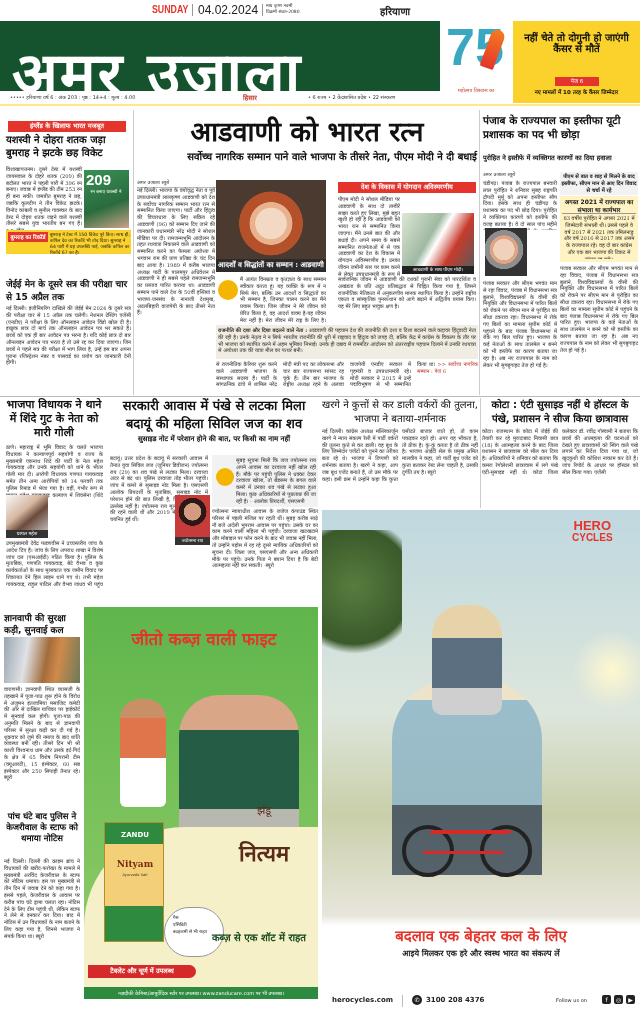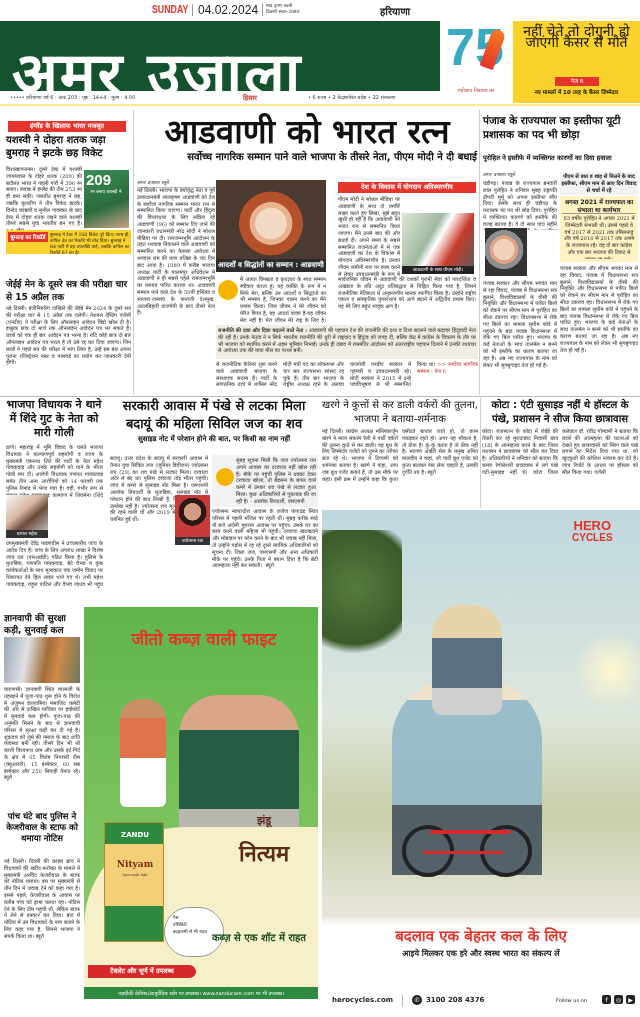--- a/index.html
+++ b/index.html
@@ -20,39 +20,39 @@
 #logo{left:12px;top:13px;font-size:60px;font-weight:bold;color:#fff;letter-spacing:2px;line-height:80px;font-family:"DejaVu Sans",sans-serif}
 #logo75{left:440px;top:21px;width:72px;height:70px;background:#fff}
 #n75{left:6px;top:-4px;font-size:52px;font-weight:bold;color:#3aa8c1;font-family:"Liberation Sans",sans-serif}
 #pen{left:46px;top:8px;width:14px;height:40px;background:linear-gradient(#f47b20,#e4352c);border-radius:8px 8px 2px 2px;transform:rotate(20deg)}
 #mahotsav{left:0;top:66px;width:72px;text-align:center;font-size:5px;color:#c0392b}
 #infobar{left:0;top:92px;width:511px;height:11px;font-size:5px;color:#333}
 #infobar .l{position:absolute;left:10px;top:2px}
 #infobar .c{position:absolute;left:243px;top:1px;color:#c0392b;font-weight:bold;font-size:6.5px}
 #infobar .r{position:absolute;left:308px;top:2px}
 #yellowbox{left:513px;top:21px;width:127px;height:82px;background:#fbd22b;text-align:center}
-#yb-h{position:absolute;left:4px;top:5px;width:119px;font-size:14px;font-weight:normal;line-height:11px;color:#111}
+#yb-h{position:absolute;left:4px;top:11px;width:119px;font-size:10px;font-weight:bold;line-height:11px;color:#111}
 #yb-p{position:absolute;left:42px;top:56px;width:44px;height:9px;background:#e4352c;color:#fff;font-size:5.5px;line-height:9px}
 #yb-s{position:absolute;left:6px;top:68px;width:115px;font-size:5.5px;font-weight:bold;line-height:7px}
 #rule1{left:0;top:104px;width:640px;height:2px;background:#ffe88a}
 
 #lc-tag{left:8px;top:121px;width:118px;height:11px;background:#e4352c;color:#fff;font-size:6.5px;line-height:11px;text-align:center;font-weight:bold}
 #lc-h{left:6px;top:133px;width:125px;font-size:10px;line-height:13px}
 #lc-img{left:84px;top:170px;width:45px;height:58px;background:linear-gradient(160deg,#3a8f54,#2a6b3e 60%,#c9a488);}
 #lc-209{left:86px;top:171px;color:#fff;font-weight:bold;font-size:15px;font-family:"Liberation Sans",sans-serif}
 #lc-209s{left:86px;top:188px;color:#fff;font-size:4.5px;width:40px;text-align:center}
 #lc-body{left:6px;top:166px;width:76px;height:64px}
 #lc-rec{left:6px;top:230px;width:125px;height:24px;background:#fbd22b}
 #lc-rectag{left:2px;top:2px;width:40px;height:10px;background:#e4352c;color:#fff;font-size:5.5px;line-height:10px;text-align:center;font-weight:bold;position:absolute}
 #lc-rectxt{position:absolute;left:44px;top:2px;width:80px;font-size:4.6px;line-height:6px;color:#222}
 #lc-h2{left:6px;top:278px;width:125px;font-size:9px;line-height:13px}
 #lc-b2{left:6px;top:305px;width:125px;height:90px}
 #vr1{left:133px;top:110px;width:1px;height:285px;background:#ccc}
 
-#c-head{left:137px;top:114px;width:340px;font-size:33px;line-height:36px;font-weight:bold;text-align:center}
+#c-head{left:137px;top:114px;width:340px;font-size:27px;line-height:36px;font-weight:bold;text-align:center}
 #c-sub{left:137px;top:151px;width:340px;font-size:10px;line-height:12px;font-weight:bold;text-align:right}
 #c-byline{left:137px;top:179px;width:80px;font-size:5px;color:#333;border-bottom:1px solid #bbb;padding-bottom:2px}
 #c-body1{left:137px;top:187px;width:78px;height:210px}
 #c-photo{left:216px;top:180px;width:110px;height:79px;background:radial-gradient(circle at 50% 55%,#f3d9c4 0 22%,#e9b28e 23% 30%,#b4512a 31% 45%,#4a3a30 46%);}
 #c-cap{left:216px;top:259px;width:110px;height:13px;background:#2b2b2b;color:#fff;font-size:7px;line-height:13px;text-align:center;font-weight:bold}
 #c-quote-ic{left:218px;top:280px;width:20px;height:20px;border-radius:50%;background:#f4b400}
 #c-quote-t{left:240px;top:276px;width:86px;height:48px}
 #c-tag2{left:338px;top:182px;width:138px;height:11px;background:#e4352c;color:#fff;font-size:6.5px;line-height:11px;text-align:center;font-weight:bold}
 #c-box2-img{left:402px;top:213px;width:72px;height:55px;background:linear-gradient(120deg,#dfe8d4,#9fb9a2 40%,#fff 50%,#c83b2c 70%,#5a5a5a)}
 #c-box2-cap{left:402px;top:266px;width:72px;height:8px;background:#222;color:#fff;font-size:4.6px;line-height:8px;text-align:center}
@@ -107,21 +107,21 @@
 #ad1-h2{position:absolute;left:10px;top:50px;width:220px;font-size:14px;font-weight:bold;color:#1a3d1a;text-align:center}
 #ad1-man1{position:absolute;left:36px;top:92px;width:46px;height:108px;background:linear-gradient(#c98f66 0 18%,#e0744a 18% 55%,#fff 55%);border-radius:20px 20px 6px 6px}
 #ad1-man2{position:absolute;left:95px;top:88px;width:120px;height:142px;background:linear-gradient(#d9a788 0 25%,#245c46 25% 80%,#b8b7b0 80%);border-radius:40px 40px 6px 6px}
 #ad1-cream{position:absolute;left:0;top:220px;width:234px;height:160px;background:#f6f0c8;border-radius:100px 0 0 0}
 #ad1-box{position:absolute;left:20px;top:215px;width:60px;height:120px;background:linear-gradient(#2d8a3e 0 18%,#f3cf77 18% 70%,#2d8a3e 70%);border:1px solid #b78c2b}
 #ad1-zandu{position:absolute;left:0;top:8px;width:60px;text-align:center;color:#fff;font-size:7px;font-weight:bold}
 #ad1-nityam{position:absolute;left:0;top:36px;width:60px;text-align:center;color:#7a2a12;font-size:9px;font-family:"DejaVu Serif",serif;font-weight:bold}
 #ad1-ayur{position:absolute;left:0;top:50px;width:60px;text-align:center;color:#333;font-size:3.5px}
 #ad1-leaf{position:absolute;left:80px;top:300px;width:60px;height:50px;border:1px solid #999;border-radius:30px;background:#fff;font-size:4.5px;line-height:7px;padding:6px 4px 0 8px;color:#222}
 #ad1-brand{position:absolute;left:140px;top:230px;width:80px;text-align:center;font-size:22px;color:#5b2b1a;font-weight:bold}
-#ad1-brandsm{position:absolute;left:155px;top:205px;width:50px;text-align:center;font-size:11px;color:#5b2b1a;font-weight:bold}
+#ad1-brandsm{position:absolute;left:155px;top:195px;width:50px;text-align:center;font-size:11px;color:#5b2b1a;font-weight:normal}
 #ad1-relief{position:absolute;left:120px;top:325px;width:110px;text-align:center;font-size:10px;line-height:12px;color:#1a4d1f;font-weight:bold}
 #ad1-tab{position:absolute;left:4px;top:358px;width:108px;height:13px;background:#d62a2a;color:#fff;font-size:6.5px;line-height:13px;text-align:center;border-radius:0 7px 7px 0;font-weight:bold}
 #ad1-foot{position:absolute;left:0;top:380px;width:234px;height:12px;background:#2d8a3e;color:#fff;font-size:5px;line-height:12px;text-align:center}
 #ad1-bot{position:absolute;left:0;top:392px;width:234px;height:18px;background:#fff}
 
 #ad2{left:322px;top:510px;width:318px;height:507px;overflow:hidden;background:linear-gradient(#bfd8df,#dde6dc 40%,#c9cfa9 60%,#e8e6dc 80%,#fff 82%)}
 #ad2-sun{position:absolute;left:250px;top:120px;width:80px;height:80px;border-radius:50%;background:radial-gradient(#fff8d0,transparent 70%)}
 #ad2-tree{position:absolute;left:0;top:20px;width:80px;height:140px;background:radial-gradient(circle at 40% 40%,#577c3e,#3a5a2a 60%,transparent 70%)}
 #ad2-dad{position:absolute;left:70px;top:170px;width:150px;height:250px;background:linear-gradient(#f1e2c7 0 8%,#8fb6c8 8% 50%,#3d4c5a 50% 78%,transparent 78%);border-radius:60px 60px 20px 20px;opacity:.85}
 #ad2-kid{position:absolute;left:110px;top:95px;width:70px;height:110px;background:linear-gradient(#e7d3a9 0 30%,#5c6f80 30% 75%,#cfcfcf 75%);border-radius:30px 30px 10px 10px}

